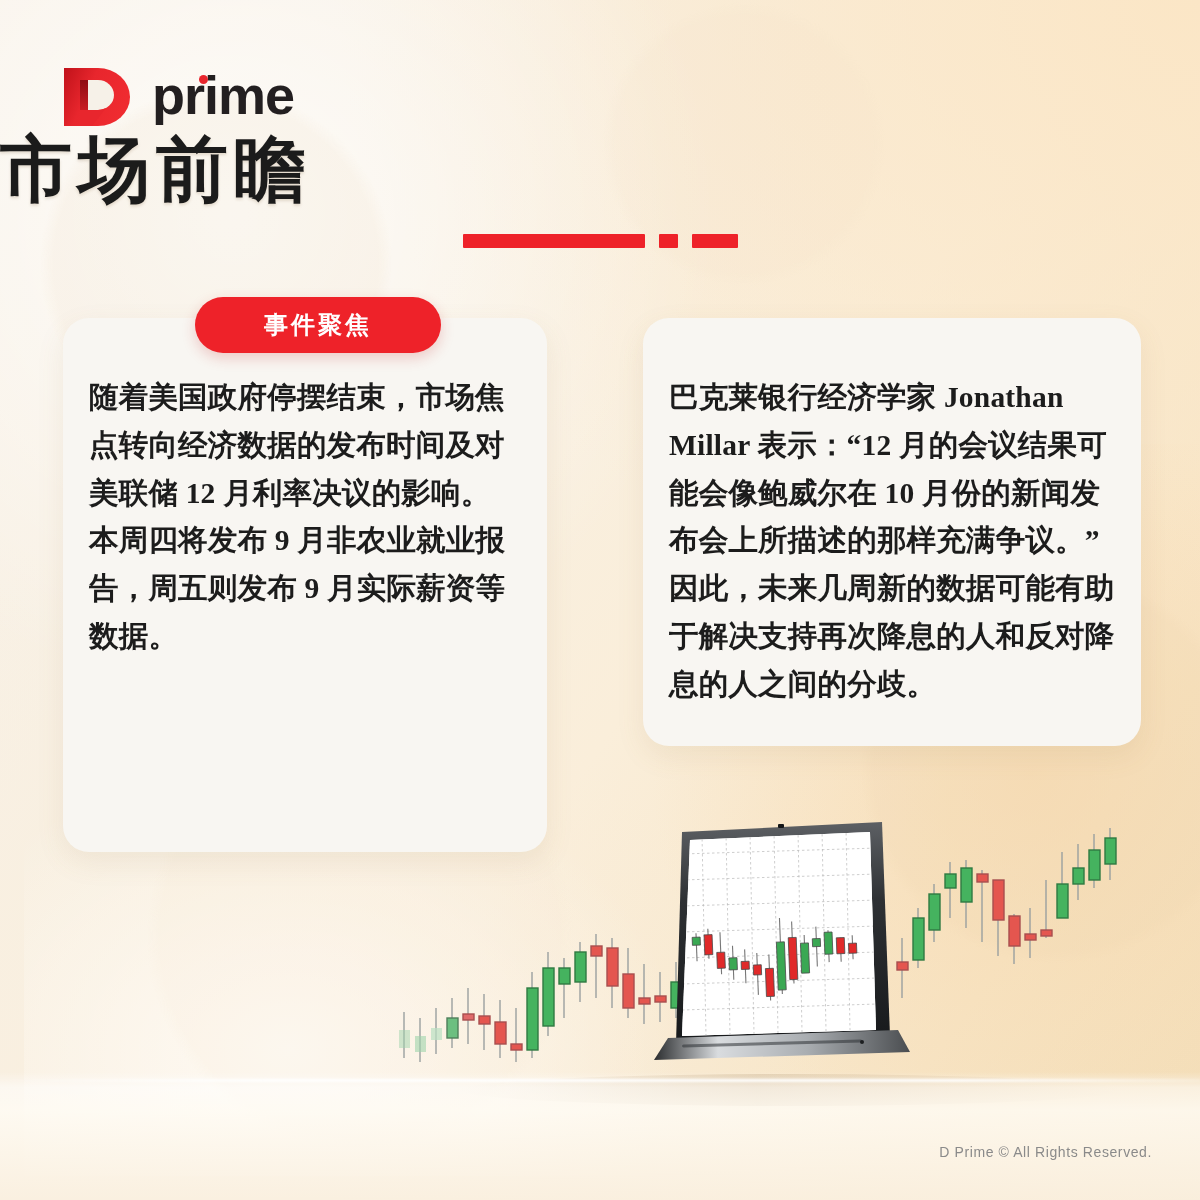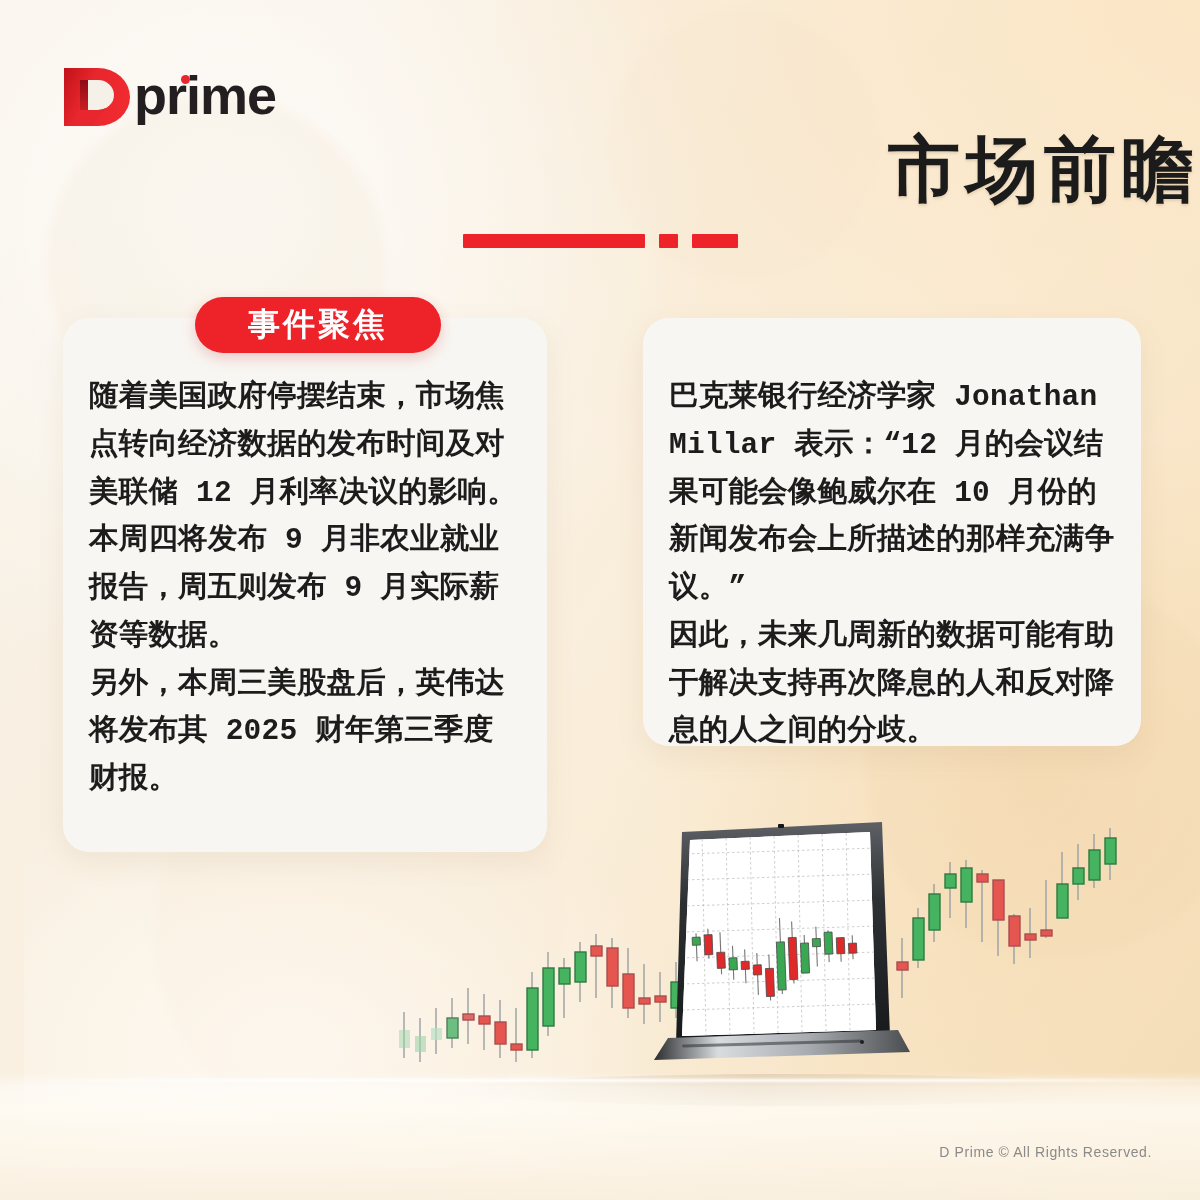--- a/index.html
+++ b/index.html
@@ -43,33 +43,33 @@
     position:absolute;left:0;right:0;bottom:0;height:128px;
     background:linear-gradient(180deg, rgba(255,255,255,0) 0%, rgba(255,255,255,.55) 12%, rgba(255,252,245,.82) 30%, rgba(250,240,224,.9) 100%);
   }
   .desk-edge{
     position:absolute;left:0;right:0;bottom:118px;height:3px;
     background:linear-gradient(90deg, rgba(255,255,255,0) 0%, rgba(255,255,255,.95) 22%, rgba(255,255,255,.95) 80%, rgba(255,255,255,.2) 100%);
     filter:blur(1px);
   }
 
   
-  .logo{position:absolute;left:58px;top:58px;display:flex;align-items:center;gap:2px;}
+  .logo{position:absolute;left:58px;top:58px;display:flex;align-items:center;gap:20px;}
   .logo-mark{position:relative;width:74px;height:74px;}
   .logo-word{
     font-size:54px;font-weight:700;color:#231f20;letter-spacing:-1px;
     line-height:1;position:relative;font-family:"Liberation Sans",sans-serif;
   }
   .logo-dot{
     position:absolute;width:9px;height:9px;border-radius:50%;background:#e8262d;
     left:47px;top:7px;
   }
 
   
-  .title-wrap{position:absolute;left:0;right:0;top:132px;text-align:right;}
+  .title-wrap{position:absolute;left:0;right:0;top:132px;text-align:left;}
   .title{
     font-size:72px;font-weight:900;color:#1b1b1b;letter-spacing:6px;
     line-height:1.05;margin:0;
     font-family:"Liberation Sans","DejaVu Sans",sans-serif;
     text-shadow:0 2px 3px rgba(120,90,50,.18);
   }
   .divider{display:flex;justify-content:center;align-items:center;gap:14px;margin-top:26px;}
   .dv{height:14px;background:#ee2229;border-radius:1px;}
   .dv-long{width:182px;}
   .dv-dot{width:19px;}
@@ -78,31 +78,31 @@
   
   .card{
     position:absolute;background:#f8f6f2;border-radius:26px;
     box-shadow:0 10px 28px rgba(150,115,70,.10);
   }
   .card-left{left:63px;top:318px;width:484px;height:534px;}
   .card-right{left:643px;top:318px;width:498px;height:428px;}
   .card-body{
     padding:56px 30px 20px 26px;
     font-size:29.5px;line-height:1.62;color:#1c1c1c;font-weight:700;
-    font-family:Liberation Mono, monospace;
+    font-family:Liberation Serif, serif;
     letter-spacing:.2px;
   }
   .card-right .card-body{padding:56px 24px 20px 26px;}
   .para{margin:0;}
   .para + .para{}
 
   .badge{
     position:absolute;display:flex;align-items:center;justify-content:center;
     background:#ee2229;color:#fff;border-radius:32px;
-    font-size:32px;font-weight:800;letter-spacing:3px;
+    font-size:24px;font-weight:800;letter-spacing:3px;
     box-shadow:0 5px 14px rgba(200,40,40,.22);
     font-family:Liberation Serif, serif;
   }
   .badge-left{left:195px;top:297px;width:246px;height:56px;}
   .badge-right{left:783px;top:297px;width:240px;height:56px;}
 
   
   .art{position:absolute;left:390px;bottom:78px;width:820px;height:300px;}
   .art svg{display:block;width:100%;height:100%;overflow:visible;}
 
@@ -328,21 +328,20 @@
     <div class="divider">
       <span class="dv dv-long"></span>
       <span class="dv dv-dot"></span>
       <span class="dv dv-mid"></span>
     </div>
   </div>
 
   <div class="card card-left">
     <div class="card-body">
       <p class="para">随着美国政府停摆结束，市场焦点转向经济数据的发布时间及对美联储 12 月利率决议的影响。本周四将发布 9 月非农业就业报告，周五则发布 9 月实际薪资等数据。</p>
-      <p class="para">另外，本周三美股盘后，英伟达将发布其 2025 财年第三季度财报。</p>
     </div>
   </div>
   <div class="badge badge-left">
     <span>事件聚焦</span>
   </div>
 
   <div class="card card-right">
     <div class="card-body">
       <p class="para">巴克莱银行经济学家 Jonathan Millar 表示：“12 月的会议结果可能会像鲍威尔在 10 月份的新闻发布会上所描述的那样充满争议。”</p>
       <p class="para">因此，未来几周新的数据可能有助于解决支持再次降息的人和反对降息的人之间的分歧。</p>

